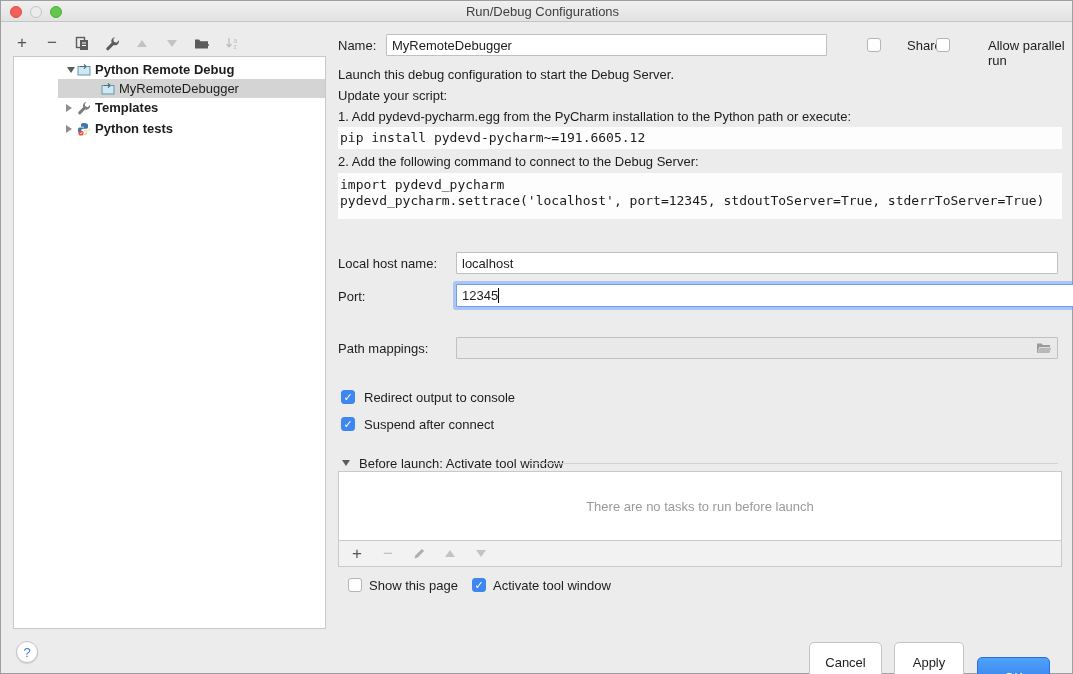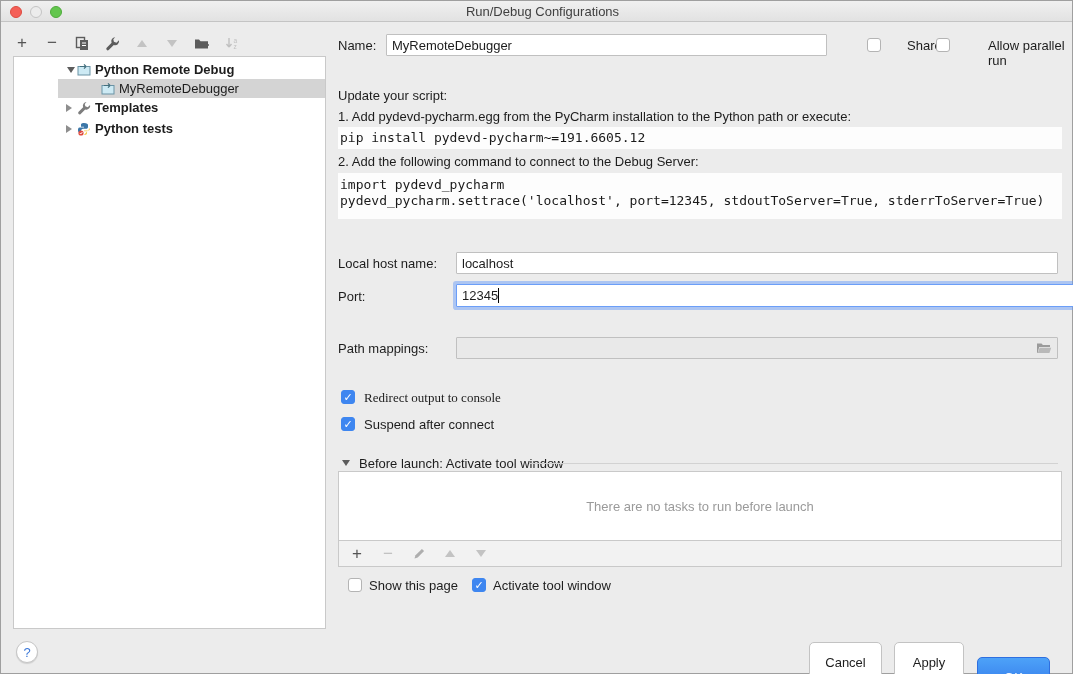--- a/index.html
+++ b/index.html
@@ -194,20 +194,21 @@
     <span>?</span>
   </div>
 
   <div class="lbl" style="left:337px; top:37px;">Name:</div>
   <input class="field" style="left: 385px; top: 33px; width: 441px;" value="MyRemoteDebugger">
   <span class="cb" style="left:866px; top:37px;"></span>
   <div class="lbl" style="left:906px; top:37px;">Share</div>
   <span class="cb" style="left:935px; top:37px;"></span>
   <div class="lbl" style="left:955px; top:37px;margin-left:32px;">Allow parallel run</div>
 
+  <div class="lbl" style="left:337px; top:66px;">Launch this debug configuration to start the Debug Server.</div>
   <div class="lbl" style="left:337px; top:87px;">Update your script:</div>
   <div class="lbl" style="left:337px; top:108px;">1. Add pydevd-pycharm.egg from the PyCharm installation to the Python path or execute:</div>
   <div class="codebg" style="top:126px; height:22px;">
     <div class="mono" style="padding:3px 0 0 2px;">pip install pydevd-pycharm~=191.6605.12</div>
   </div>
   <div class="lbl" style="left:337px; top:153px;">2. Add the following command to connect to the Debug Server:</div>
   <div class="codebg" style="top:172px; height:46px;">
     <div class="mono" style="padding:4px 0 0 2px;">import pydevd_pycharm</div>
     <div class="mono" style="padding:1px 0 0 2px;">pydevd_pycharm.settrace('localhost', port=12345, stdoutToServer=True, stderrToServer=True)</div>
   </div>
@@ -222,21 +223,21 @@
   <div class="field pathfield" style="left:455px; top:336px; width:602px;">
     <span style="position:absolute; right:5px; top:4px;">
       <svg width="16" height="13" viewBox="0 0 16 13">
           <path d="M1 1.5 h4.5 l1.4 1.6 H14 v2 H3.2 L1.6 11 H1 Z" fill="#9b9b9b"></path>
           <path d="M3.6 5.8 H15.2 L13.4 11 H1.8 Z" fill="#b9b9b9"></path>
         </svg>
     </span>
   </div>
 
   <span class="cb checked" style="left:340px; top:389px;"></span>
-  <div class="lbl" style="left:363px; top:389px;font-family:Liberation Serif, serif;">Redirect output to console</div>
+  <div class="lbl" style="left:363px; top:389px;">Redirect output to console</div>
   <span class="cb checked" style="left:340px; top:416px;"></span>
   <div class="lbl" style="left:363px; top:416px;">Suspend after connect</div>
 
   <span class="tri small-dark-down" style="position:absolute; left:341px; top:459px;"></span>
   <div class="lbl" style="left:358px; top:455px;">Before launch: Activate tool window</div>
   <div class="blh-line" style="left:528px; top:462px; width:529px;"></div>
   <div class="blbox">
     <span>There are no tasks to run before launch</span>
   </div>
   <div class="bltb">

